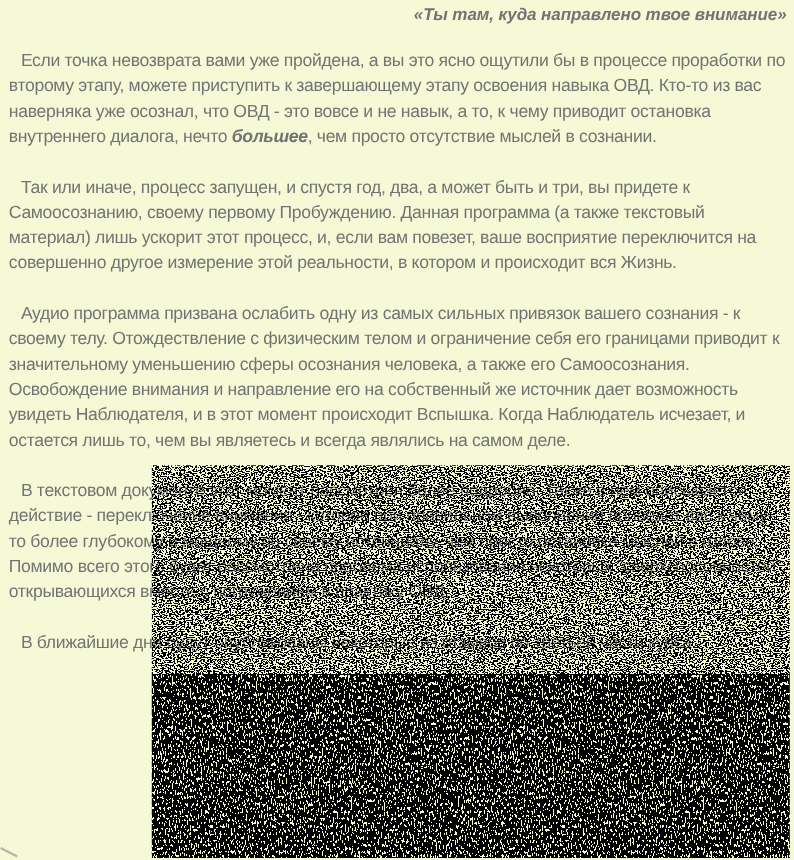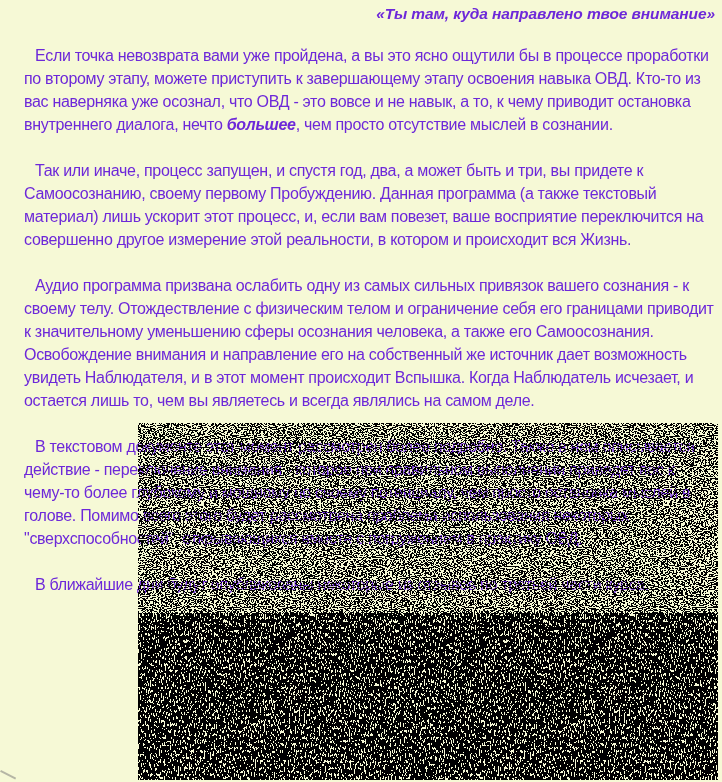--- a/index.html
+++ b/index.html
@@ -13,36 +13,36 @@
   .page-title {
     position: absolute; top: 5px; right: 7px;
     font-size: 15.5px; font-weight: 700; font-style: italic;
     letter-spacing: -0.1px; white-space: nowrap;
   }
   .content {
     position: absolute; top: 44px; left: 8px; width: 708px;
     font-size: 16px; line-height: 23px; letter-spacing: -0.3px;
     text-align: left;
   }
-  .content p { margin: 0 0 23px 16px; text-indent: 11px; }
+  .content p { margin: 0 0 23px 0; text-indent: 11px; }
   .emph { font-weight: 700; font-style: italic; }
   .noise-block {
     position: absolute; left: 138px; top: 423px; width: 580px; height: 357px;
     pointer-events: none;
   }
   .noise-block svg { display: block; }
   .corner-scratch {
     position: absolute; left: 1px; top: 770px; width: 17px; height: 1.5px;
     background: #a5a599; transform: rotate(27deg); transform-origin: 0 0; opacity: .8;
   }
 </style>
 </head>
 <body style="background: rgb(246, 249, 214);">
 
-<div class="page" style="color: #6d28d9;">
+<div class="page" style="color: #737373;">
 
   <div class="page-title">«Ты там, куда направлено твое внимание»</div>
 
   <div class="content">
       <p><span>Если точка невозврата вами уже пройдена, а вы это ясно ощутили бы в процессе проработки по второму этапу, можете приступить к завершающему этапу освоения навыка ОВД. Кто-то из вас наверняка уже осознал, что ОВД - это вовсе и не навык, а то, к чему приводит остановка внутреннего диалога, нечто </span><span class="emph">большее</span><span>, чем просто отсутствие мыслей в сознании.</span></p>
       <p><span>Так или иначе, процесс запущен, и спустя год, два, а может быть и три, вы придете к Самоосознанию, своему первому Пробуждению. Данная программа (а также текстовый материал) лишь ускорит этот процесс, и, если вам повезет, ваше восприятие переключится на совершенно другое измерение этой реальности, в котором и происходит вся Жизнь.</span></p>
       <p><span>Аудио программа призвана ослабить одну из самых сильных привязок вашего сознания - к своему телу. Отождествление с физическим телом и ограничение себя его границами приводит к значительному уменьшению сферы осознания человека, а также его Самоосознания. Освобождение внимания и направление его на собственный же источник дает возможность увидеть Наблюдателя, и в этот момент происходит Вспышка. Когда Наблюдатель исчезает, и остается лишь то, чем вы являетесь и всегда являлись на самом деле.</span></p>
       <p><span>В текстовом документе этот момент рассмотрен более подробно. Также в нем описывается действие - переключение внимания - которое при правильном выполнении приведет вас к чему-то более глубокому и мощному по своему потенциалу, чем просто остановка мыслей в голове. Помимо всего этого будет рассмотрена проблема использования некоторых "сверхспособностей", открывающихся вместе с погружением в практику ОВД.</span></p>
       <p><span>В ближайшие дни будут опубликованы некоторые из отзывов по третьей части курса.</span></p>
     </div>

